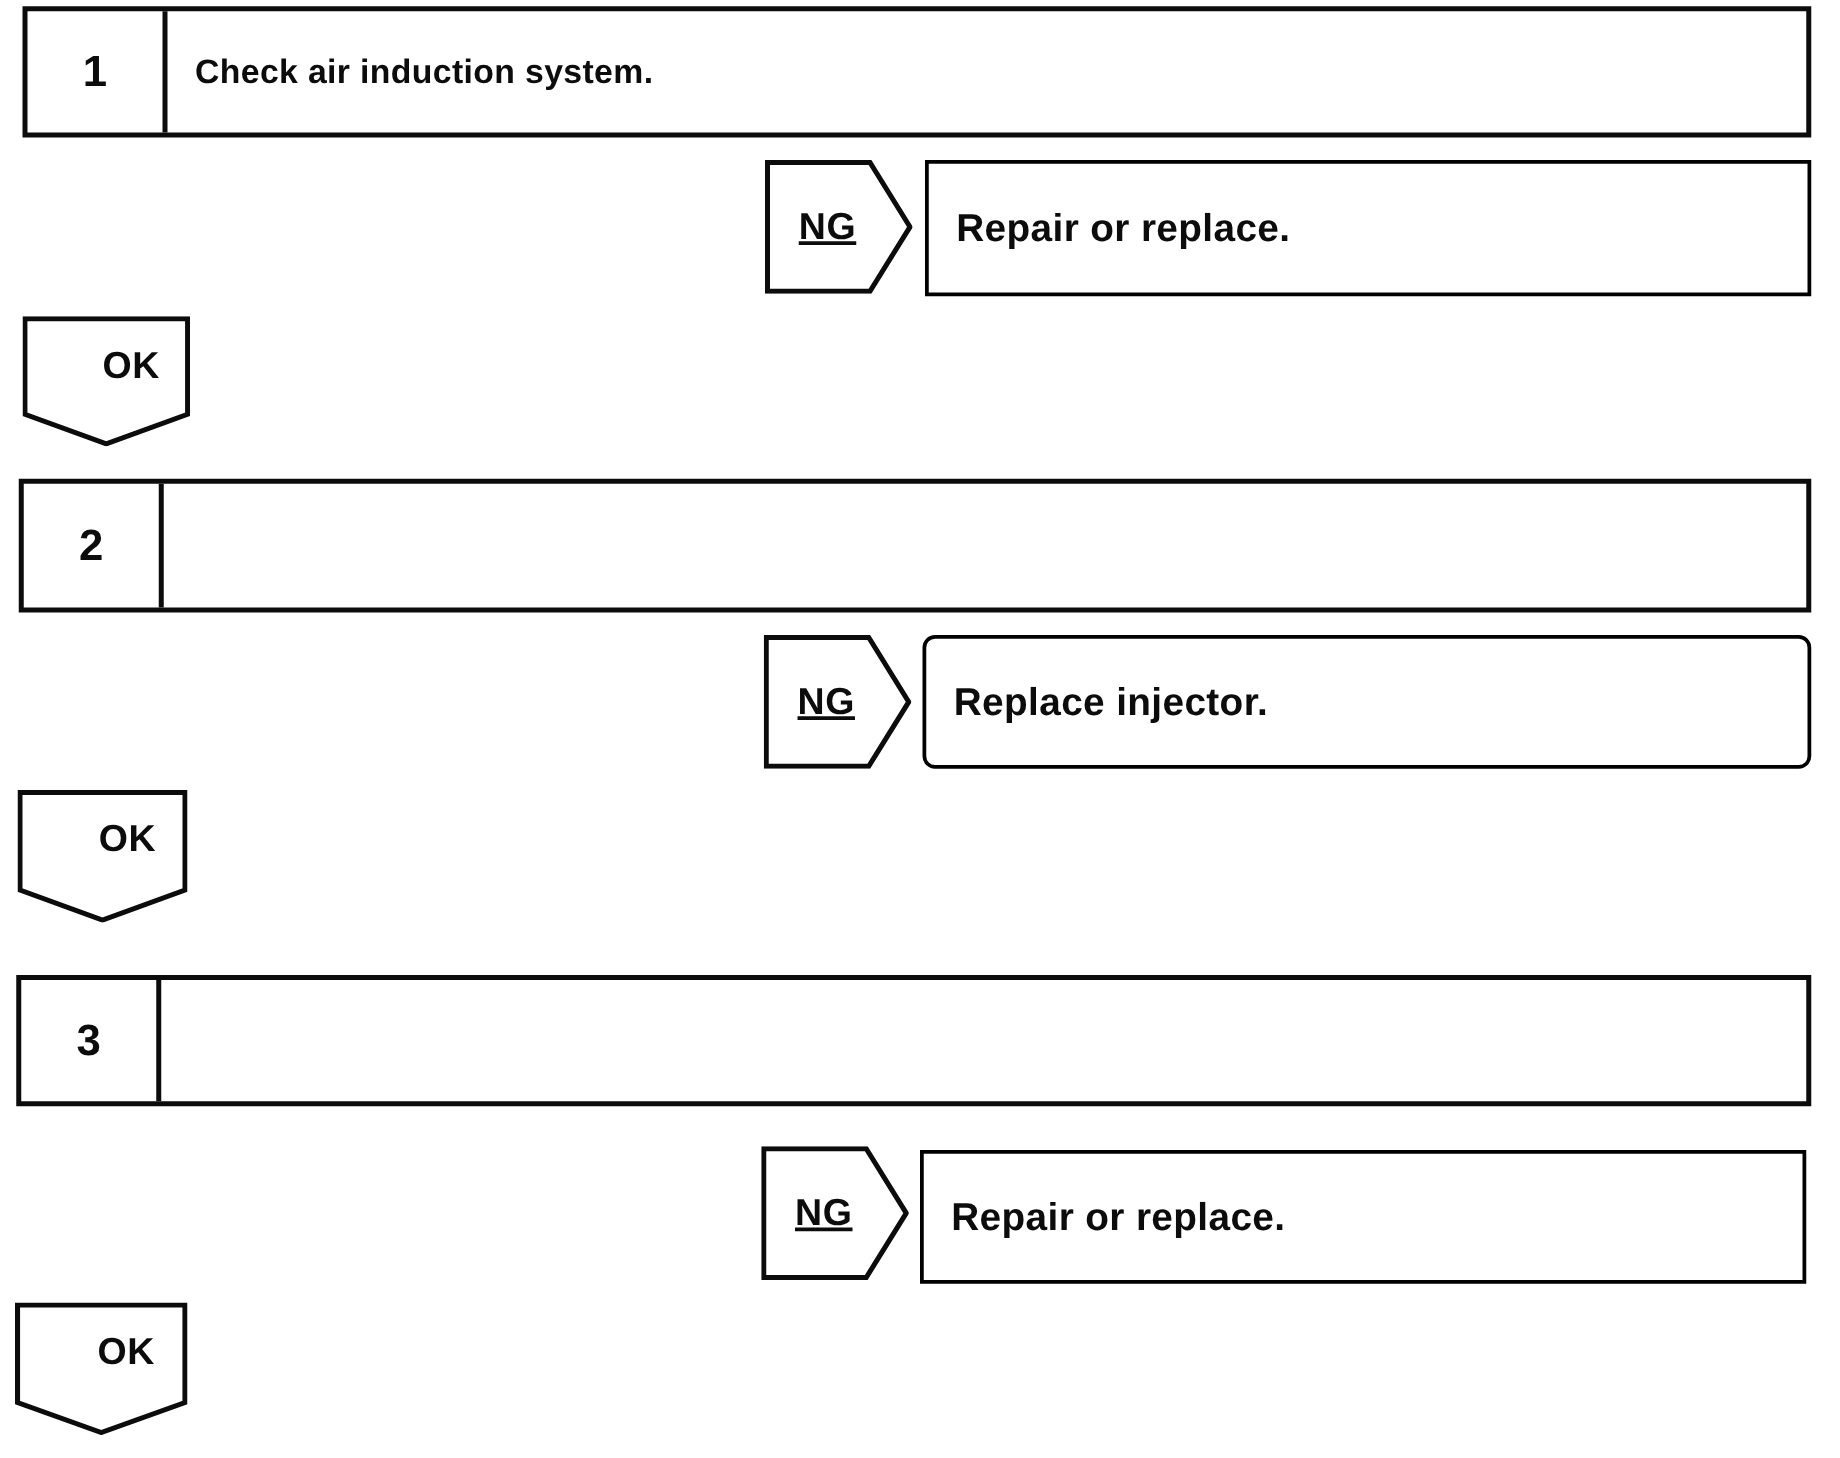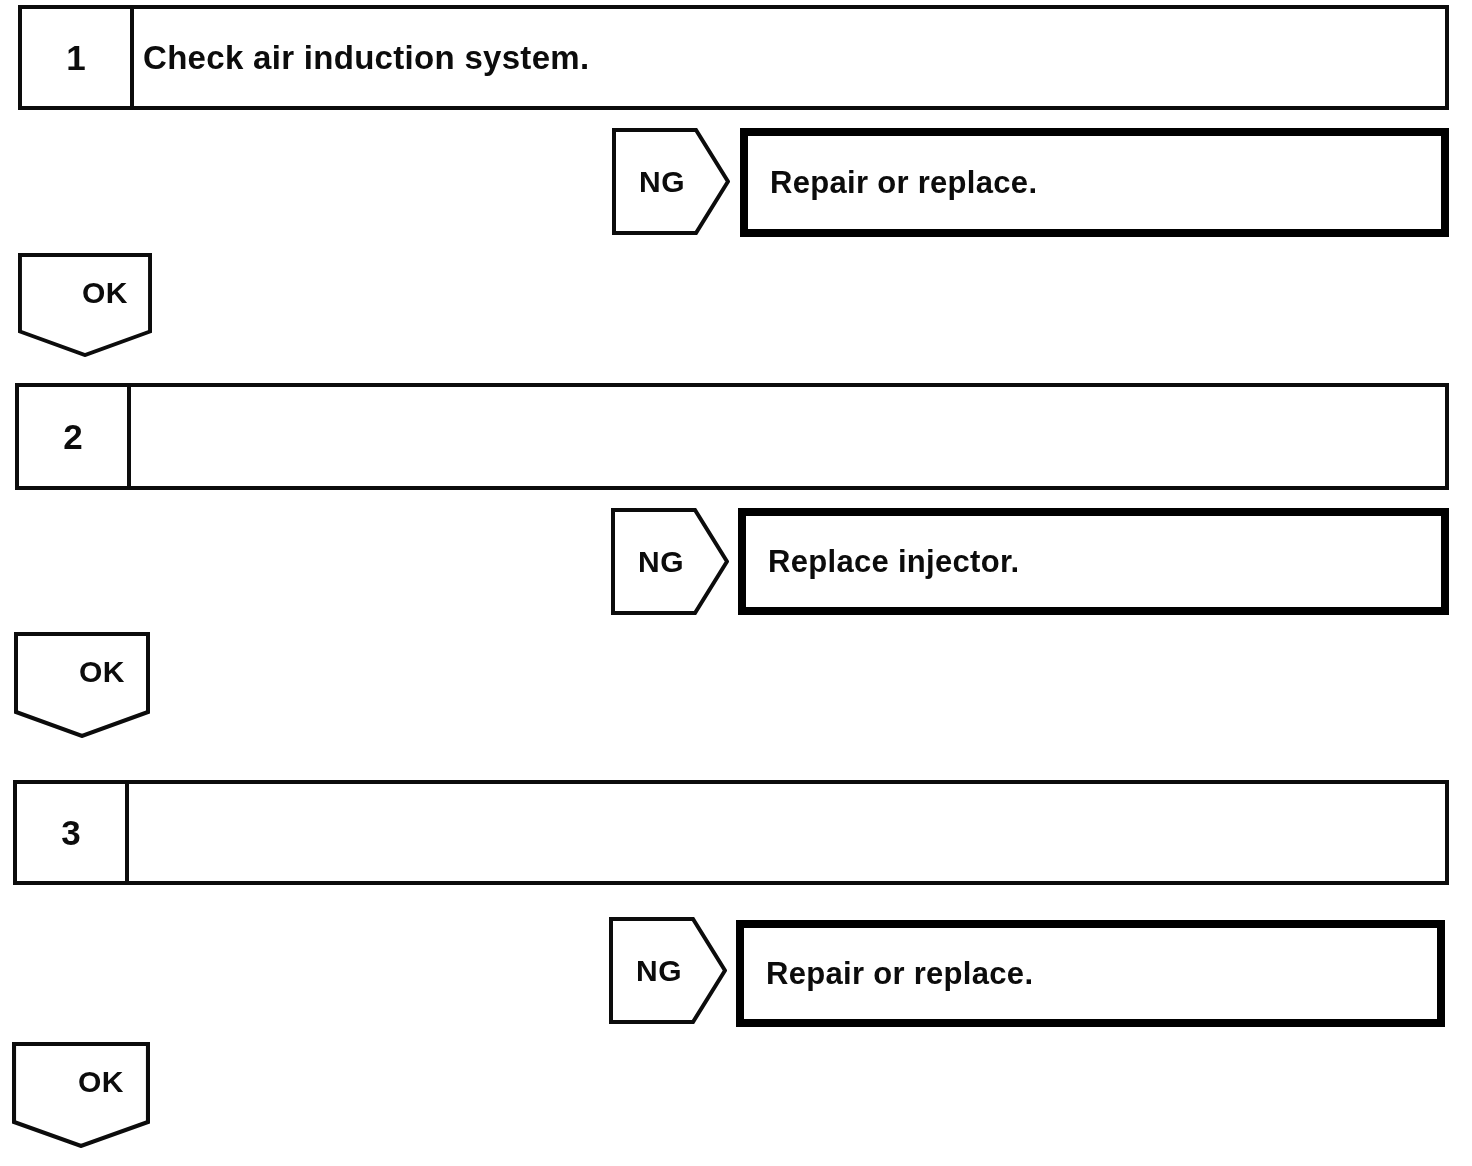--- a/index.html
+++ b/index.html
@@ -30,22 +30,22 @@
     align-items: center;
     justify-content: center;
     font-size: 35px;
     flex: 0 0 auto;
     box-sizing: border-box;
   }
   .title-cell {
     flex: 1 1 auto;
     display: flex;
     align-items: center;
-    padding-left: 9px;
-    font-size: 33px;
+    padding-left: 22px;
+    font-size: 27px;
     letter-spacing: 0.3px;
     box-sizing: border-box;
   }
   .pent {
     position: absolute;
   }
   .pent svg {
     position: absolute;
     inset: 0;
     width: 100%;
@@ -56,31 +56,32 @@
     position: absolute;
     display: flex;
     align-items: center;
     justify-content: center;
     font-size: 30px;
     letter-spacing: 0.5px;
   }
   .ng-label-area {
     inset: 0;
     padding-right: 18px;
+    text-decoration: underline;
   }
   .ok-label-area {
     left: 0;
     right: 0;
     top: 0;
     height: 80px;
     padding-left: 40px;
   }
   .result-box {
     position: absolute;
-    border: 8px solid #000000;
+    border: 3px solid #000000;
     background: #ffffff;
     display: flex;
     align-items: center;
     padding-left: 22px;
     font-size: 31px;
     letter-spacing: 0.3px;
     box-sizing: border-box;
   }
 </style>
 </head>
@@ -115,21 +116,21 @@
     <div class="num-cell">2</div>
   </div>
 
   <div class="pent" style="left:611px; top:508px; width:118px; height:107px;">
     <svg viewBox="0 0 118 107" preserveAspectRatio="none">
       <polygon points="2,2 84,2 116,53.5 84,105 2,105" fill="#ffffff" stroke="#0c0c0c" stroke-width="4" stroke-linejoin="miter"></polygon>
     </svg>
     <div class="pent-label ng-label-area">NG</div>
   </div>
 
-  <div class="result-box" style="left:738px; top:508px; width:711px; height:107px;">
+  <div class="result-box" style="left:738px; top:508px; width:711px; height:107px;border-radius:10px;">
     <span>Replace injector.</span>
   </div>
 
   <div class="pent" style="left:14px; top:632px; width:136px; height:106px;">
     <svg viewBox="0 0 136 106" preserveAspectRatio="none">
       <polygon points="2,2 134,2 134,80 68,104 2,80" fill="#ffffff" stroke="#0c0c0c" stroke-width="4" stroke-linejoin="miter"></polygon>
     </svg>
     <div class="pent-label ok-label-area">OK</div>
   </div>
 

